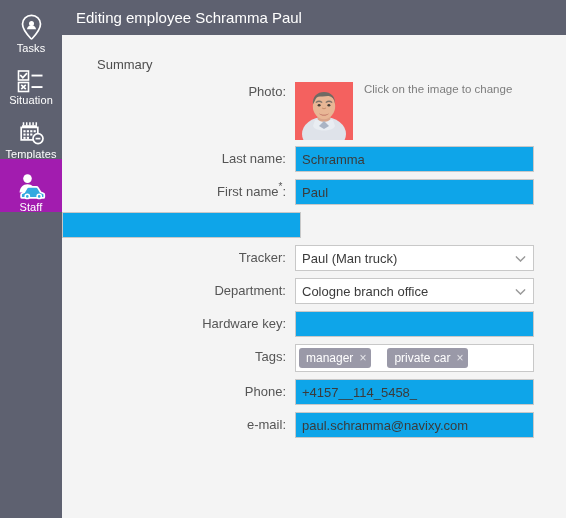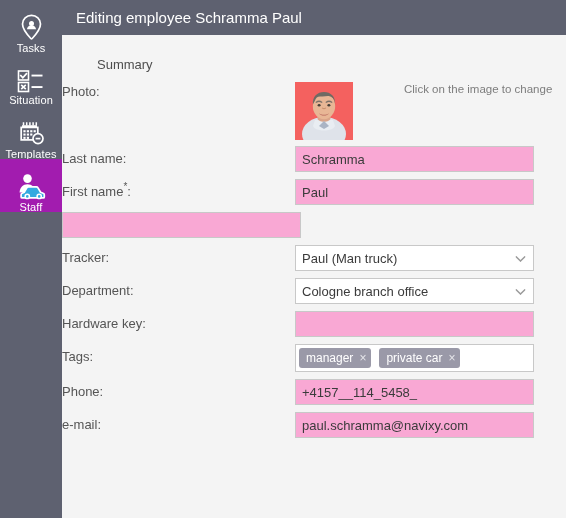--- a/index.html
+++ b/index.html
@@ -112,21 +112,22 @@
   }
 
   .row {
     display: flex;
     align-items: flex-start;
     margin-bottom: 7px;
   }
   .row-label {
     width: 233px;
     min-width: 233px;
-    padding-right: 24px;
+    text-align: right;
+    padding-right: 9px;
     font-size: 13px;
     color: #555555;
     box-sizing: border-box;
     line-height: 26px;
   }
   .row-label sup {
     font-size: 10px;
     line-height: 0;
     position: relative;
     top: -1px;
@@ -134,21 +135,20 @@
   .row-field {
     flex: 1 1 auto;
   }
 
   
   .photo-row { margin-bottom: 6px; }
   .photo-row .row-label { line-height: 18px; padding-top: 1px;}
   .photo-wrap {
     display: flex;
     align-items: flex-start;
-    gap: 40px;
   }
   .photo {
     width: 58px;
     height: 58px;
     background: #f4615f;
     position: relative;
     overflow: hidden;
     cursor: pointer;
     flex: 0 0 auto;
   }
@@ -160,21 +160,21 @@
     margin-top: 0px;
     line-height: 14px;
   }
 
   
   .txt {
     width: 239px;
     height: 26px;
     box-sizing: border-box;
     border: 1px solid #c8c8c8;
-    background: #f9a8d4;
+    background: #0ea5e9;
     font-family: "Liberation Sans", sans-serif;
     font-size: 13px;
     color: #3b3b3b;
     padding: 0 6px;
     outline: none;
     border-radius: 0;
     display: block;
   }
   .txt::placeholder { color: #b5b5b5; }
 
@@ -206,21 +206,21 @@
   
   .tagbox {
     width: 239px;
     min-height: 28px;
     box-sizing: border-box;
     border: 1px solid #c8c8c8;
     background: #ffffff;
     padding: 3px 3px;
     display: flex;
     flex-wrap: wrap;
-    gap: 8px;
+    gap: 16px;
     align-items: center;
     cursor: text;
   }
   .tag {
     background: #9a99a8;
     color: #ffffff;
     font-size: 12px;
     line-height: 20px;
     height: 20px;
     border-radius: 3px;

